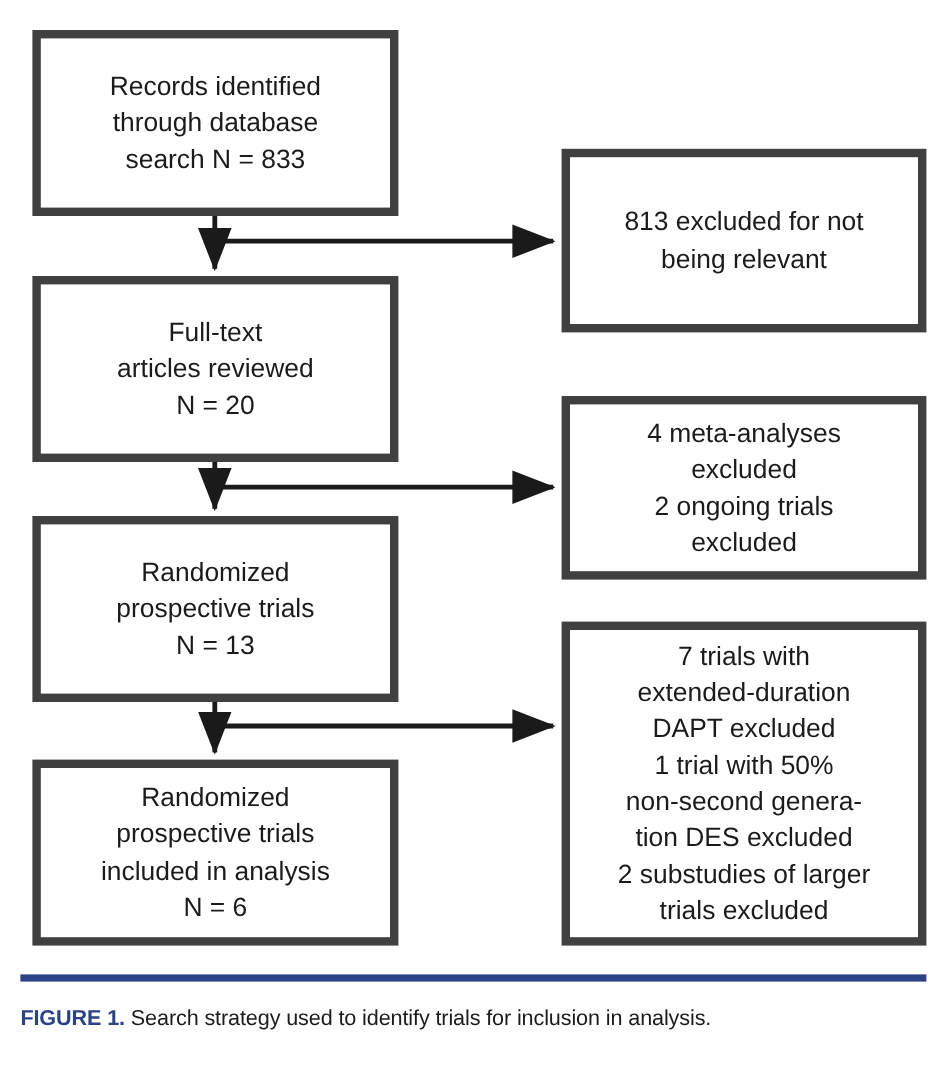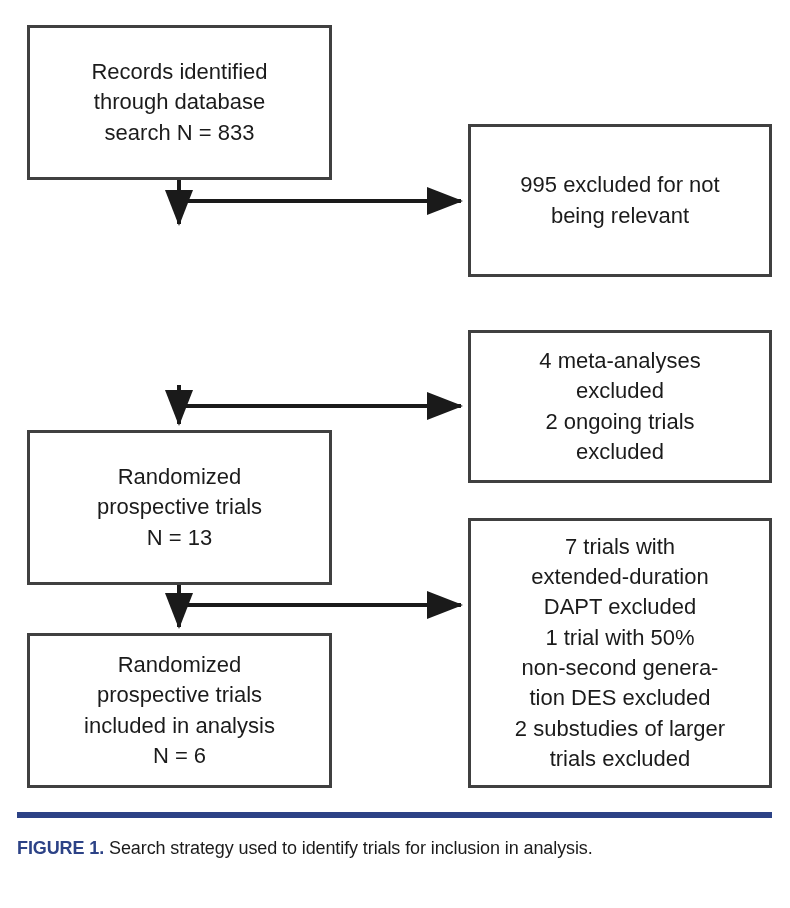--- a/index.html
+++ b/index.html
@@ -20,21 +20,21 @@
   }
   .flow-area {
     position: absolute;
     left: 0; top: 0;
     width: 790px;
     height: 800px;
   }
   .node {
     position: absolute;
     box-sizing: border-box;
-    border: 3px solid #404040;
+    border: 7px solid #404040;
     background: #ffffff;
     display: flex;
     align-items: center;
     justify-content: center;
     text-align: center;
   }
   .node .node-text {
     font-size: 22px;
     line-height: 1.38;
     color: #1b1b1b;
@@ -120,36 +120,41 @@
         <line x1="179" y1="605" x2="461" y2="605" stroke="#1a1a1a" stroke-width="4" marker-end="url(#arrowhead)"></line>
       </g>
     </svg>
 
     <div class="node" id="node-records">
       <span class="node-text">Records identified
 through database
 search N = 833</span>
     </div>
 
+    <div class="node" id="node-fulltext">
+      <span class="node-text">Full-text
+articles reviewed
+N = 20</span>
+    </div>
 
     <div class="node" id="node-rand13">
       <span class="node-text">Randomized
 prospective trials
 N = 13</span>
     </div>
 
     <div class="node" id="node-rand6">
       <span class="node-text">Randomized
 prospective trials
 included in analysis
 N = 6</span>
     </div>
 
     <div class="node" id="node-excl813">
-      <span class="node-text">995 excluded for not
+      <span class="node-text">813 excluded for not
 being relevant</span>
     </div>
 
     <div class="node" id="node-exclmeta">
       <span class="node-text">4 meta-analyses
 excluded
 2 ongoing trials
 excluded</span>
     </div>
 

